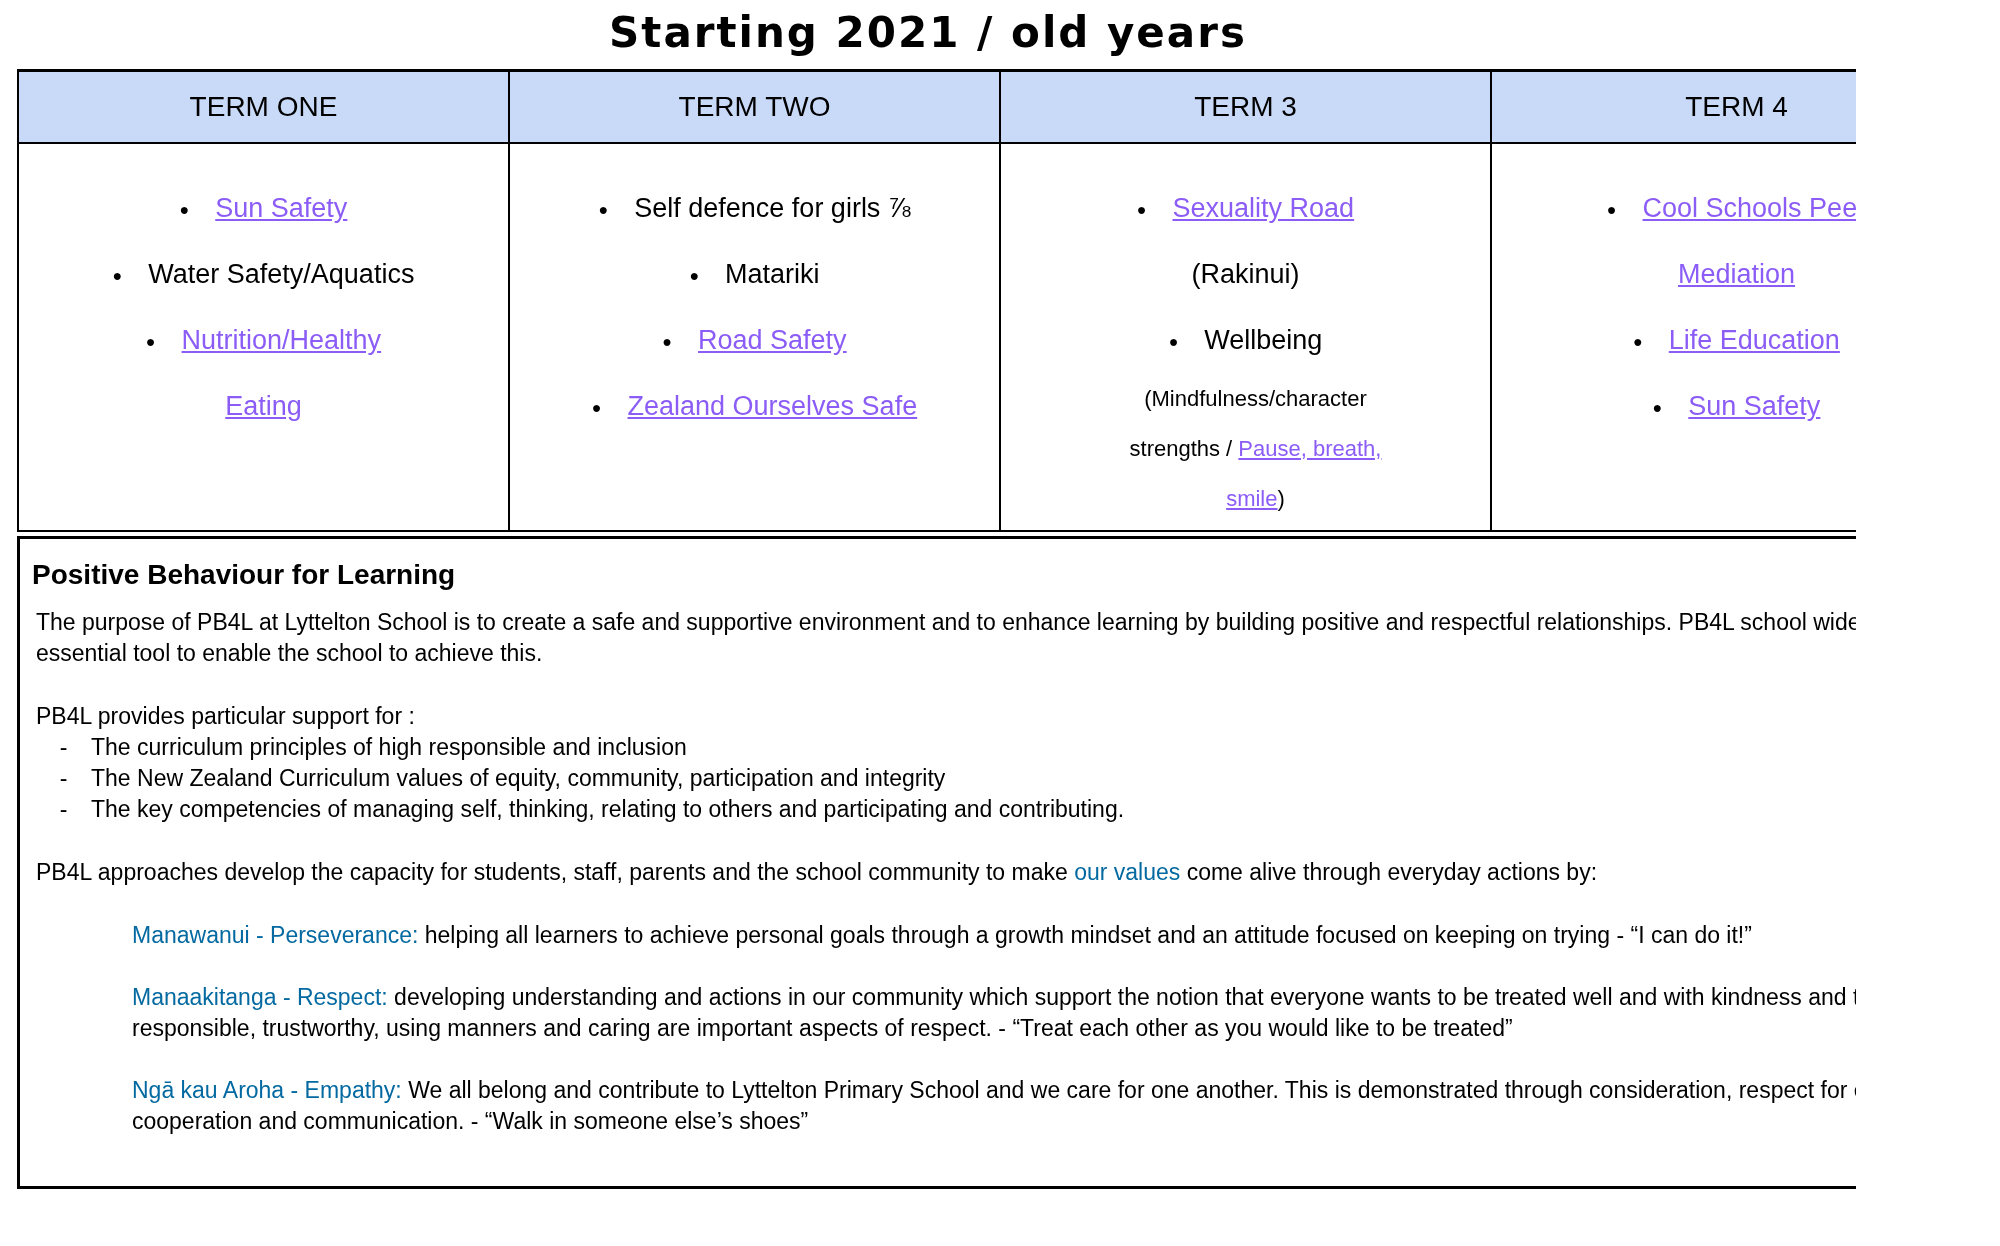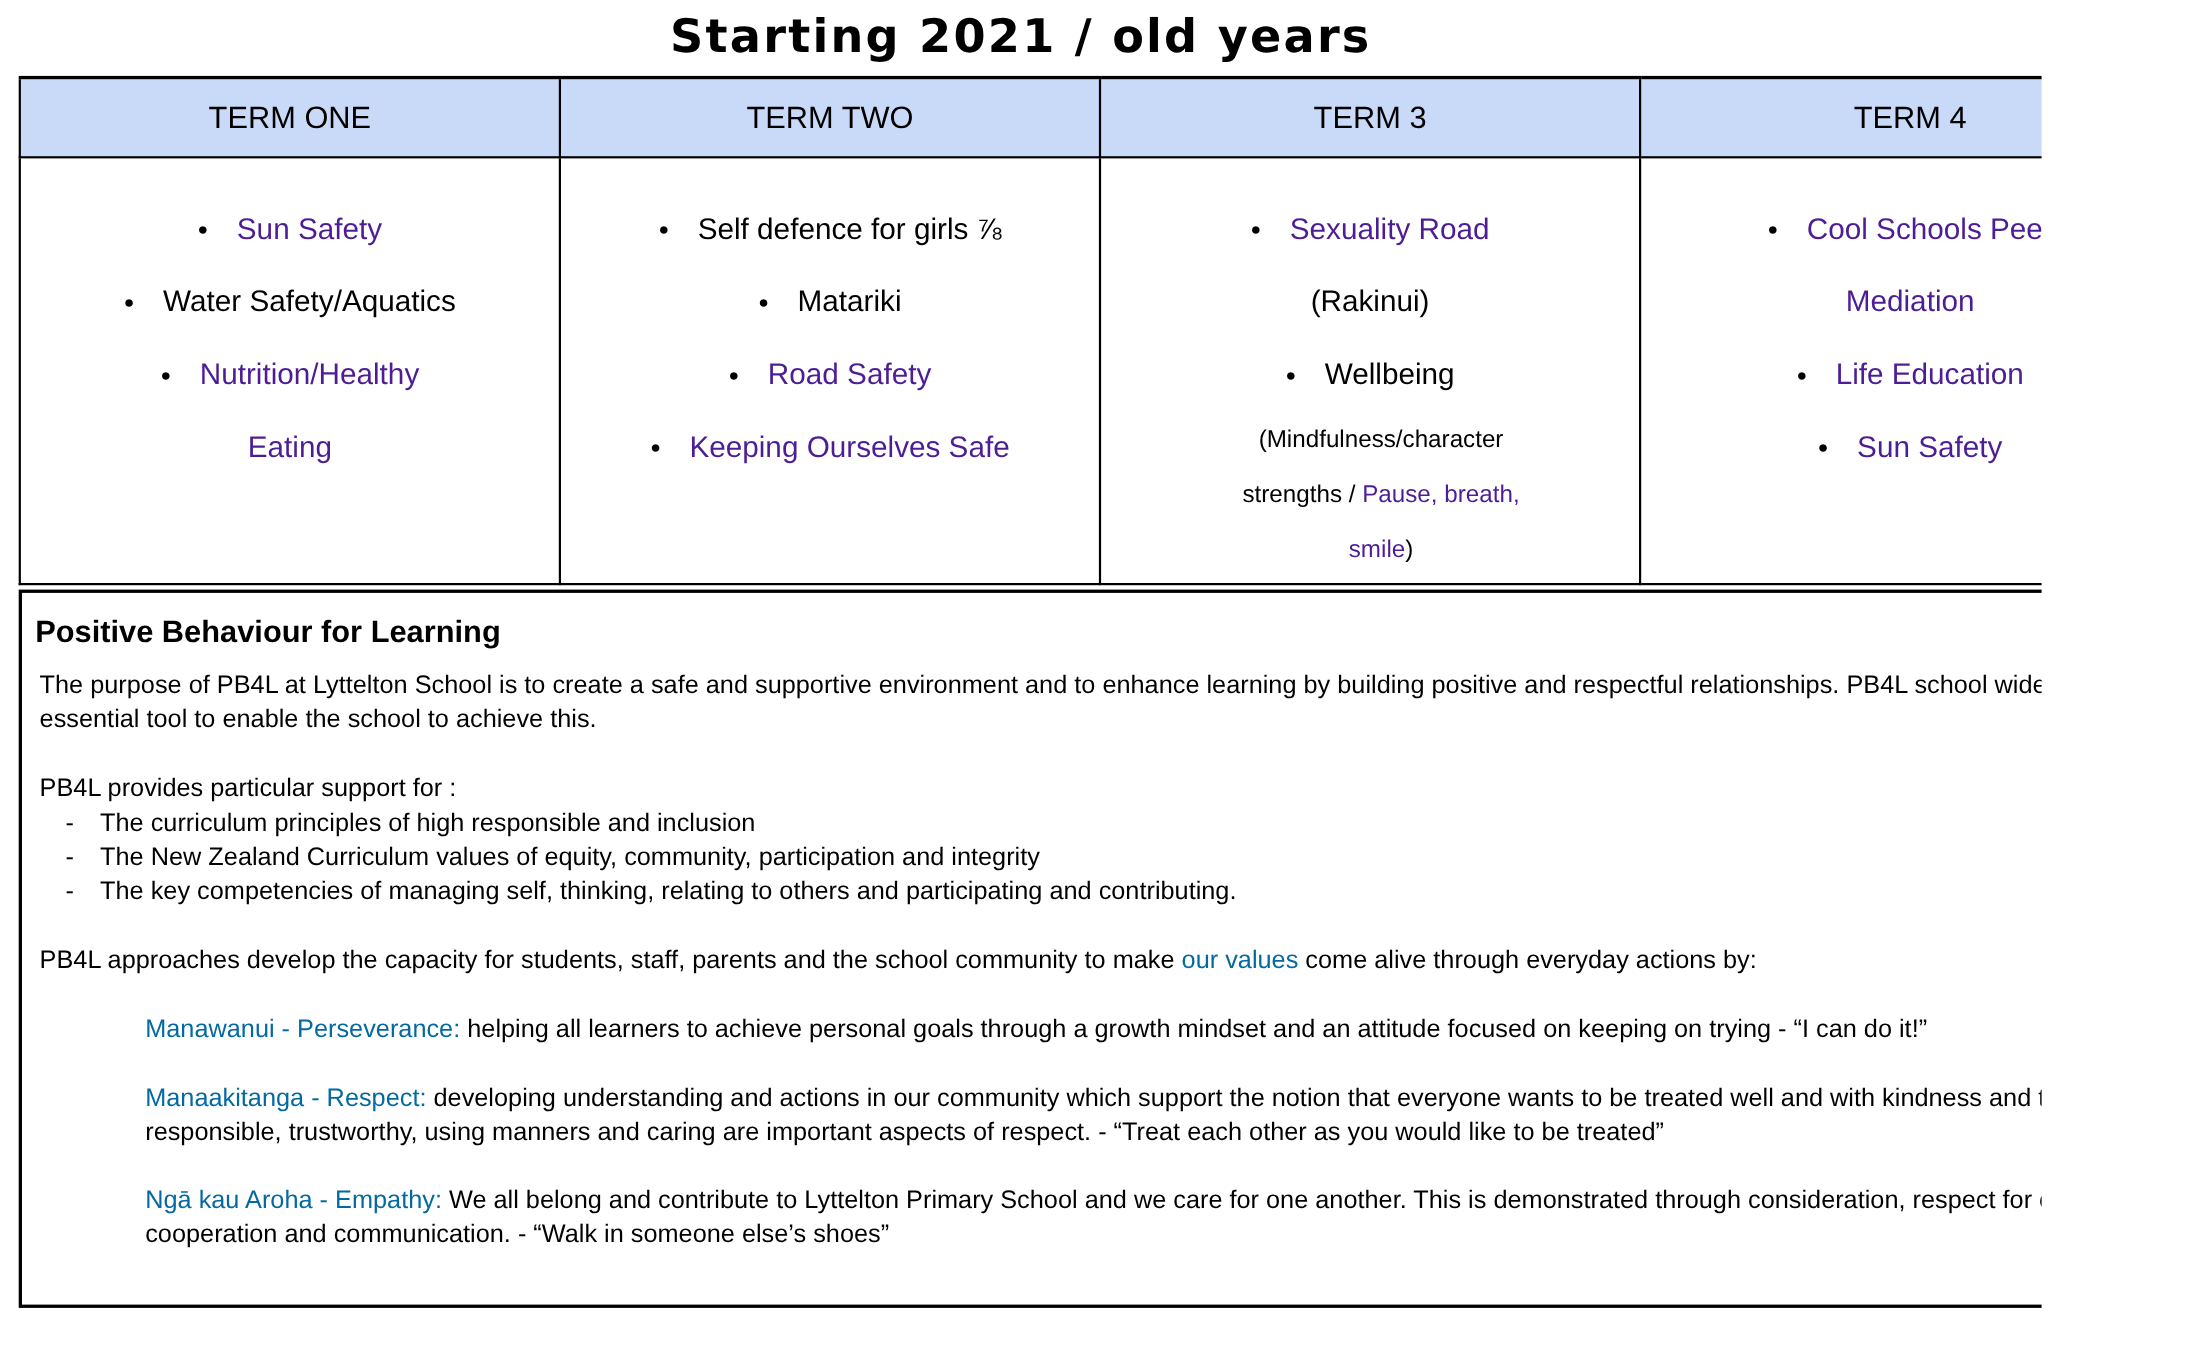--- a/index.html
+++ b/index.html
@@ -50,21 +50,22 @@
   .note-line {
     height: 50px;
     display: flex;
     align-items: center;
     justify-content: center;
     font-size: 22px;
     white-space: pre;
     padding-left: 20px;
   }
   a.link {
-    color: #4c1d95;
+    color: #8b5cf6;
+    text-decoration: underline;
     cursor: pointer;
   }
 
   .pb4l-box {
     width: 1966px;
     margin: 4px 17px 0 17px;
     border: 3px solid #000;
     padding: 14px 24px 18px 12px;
   }
   .pb4l-heading {
@@ -137,21 +138,21 @@
           <div class="cell-line">
             <span class="bullet">●</span>
             <span>Matariki</span>
           </div>
           <div class="cell-line">
             <span class="bullet">●</span>
             <a class="link">Road Safety</a>
           </div>
           <div class="cell-line">
             <span class="bullet">●</span>
-            <a class="link">Keeping Ourselves Safe</a>
+            <a class="link">Zealand Ourselves Safe</a>
           </div>
         </td>
 
         <td>
           <div class="cell-line">
             <span class="bullet">●</span>
             <a class="link">Sexuality Road</a>
           </div>
           <div class="cell-line">
             <span>(Rakinui)</span>

